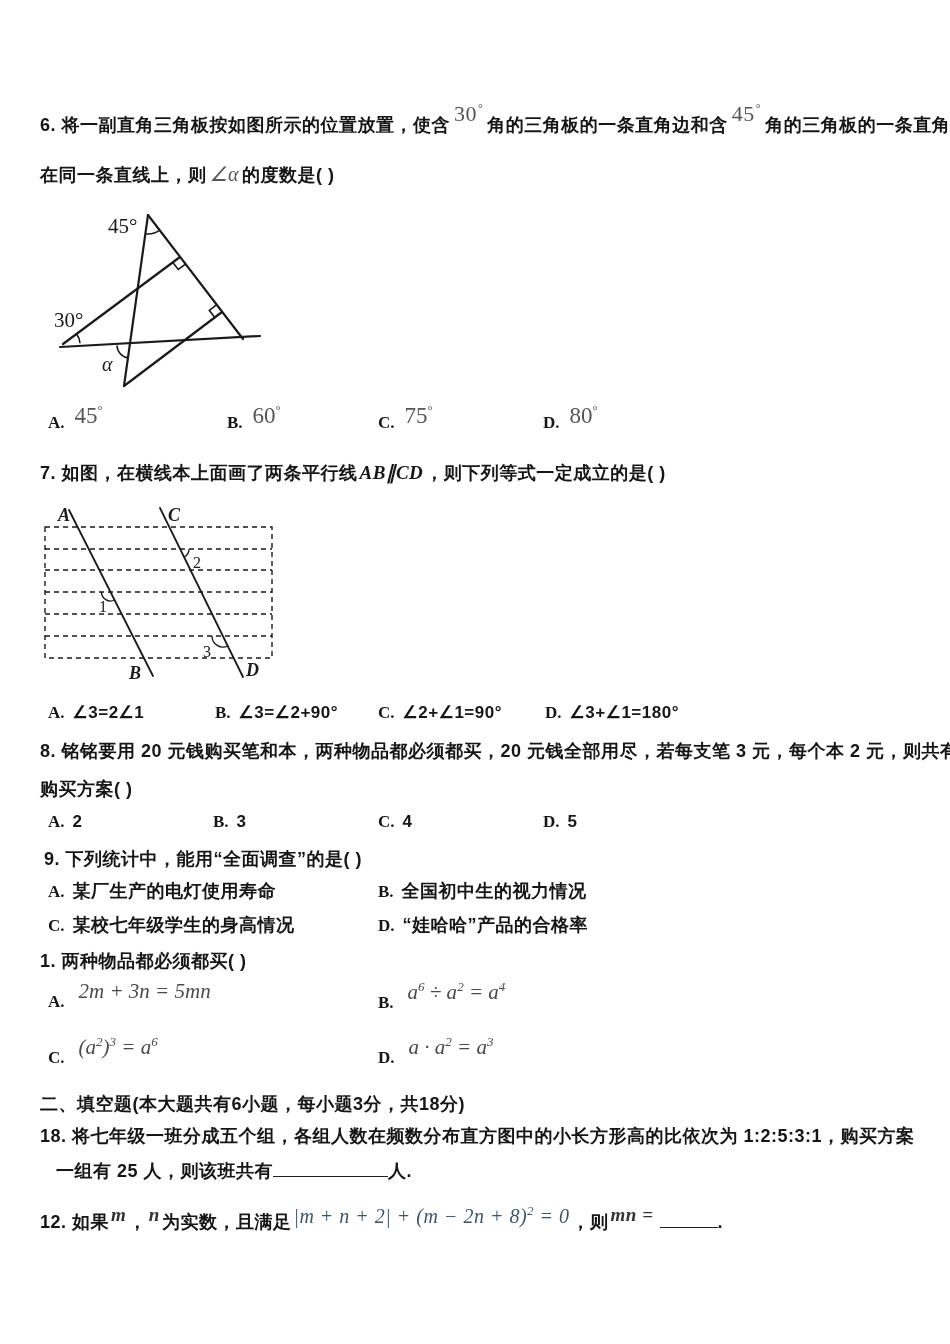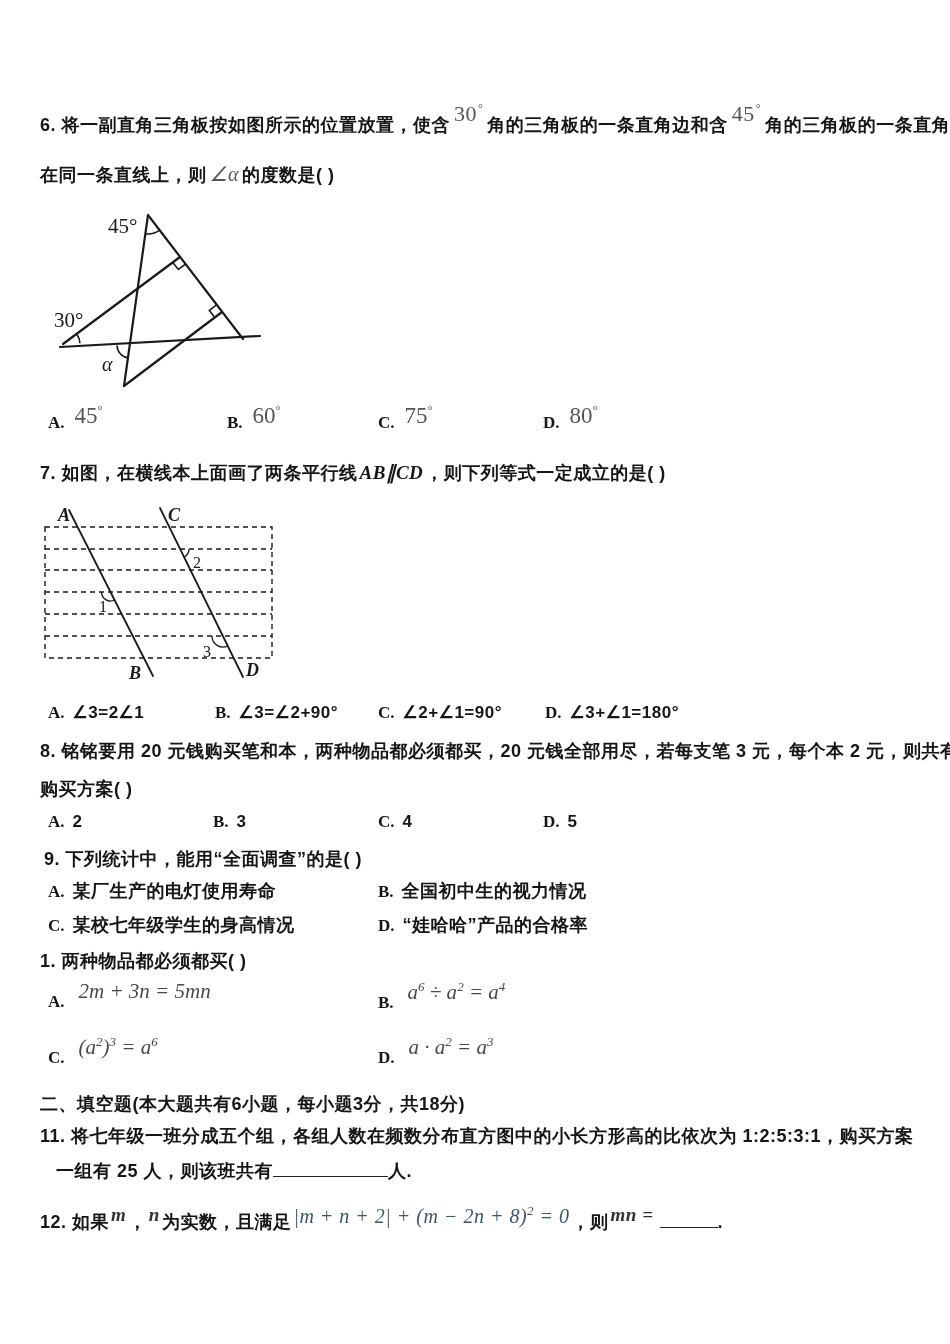--- a/index.html
+++ b/index.html
@@ -165,21 +165,21 @@
     <span class="opt" style="left:378px;">
       <span class="optletter q10letter">D.</span><span class="expr"><span>a · a</span><sup>2</sup><span> = a</span><sup>3</sup></span>
     </span>
   </div>
 
   <div class="abs zh zh-b" style="left:40px;top:1090px;">
     <span>二、填空题(本大题共有6小题，每小题3分，共18分)</span>
   </div>
 
   <div class="abs zh" style="left:40px;top:1122px;">
-    <span>11.</span>
+    <span>18.</span>
     <span>将七年级一班分成五个组，各组人数在频数分布直方图中的小长方形高的比依次为 1:2:5:3:1，购买方案</span>
   </div>
   <div class="abs zh" style="left:56px;top:1157px;">
     <span>一组有 25 人，则该班共有</span><span class="blank" style="width:115px;"></span><span>人.</span>
   </div>
 
   <div class="abs zh" style="left:40px;top:1202px;">
     <span>12.</span>
     <span>如果</span><span class="vsup">m</span><span>，</span><span class="vsup">n</span><span>为实数，且满足</span><span class="eq"><span>|m + n + 2| + (m − 2n + 8)</span><sup>2</sup><span> = 0</span></span><span>，则</span><span class="vsup">mn =</span><span class="blank" style="width:58px;margin-left:4px;"></span><span>.</span>
   </div>

